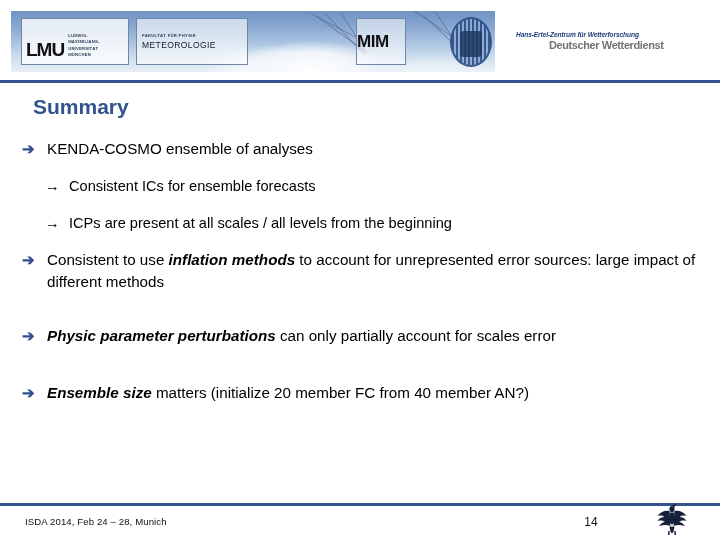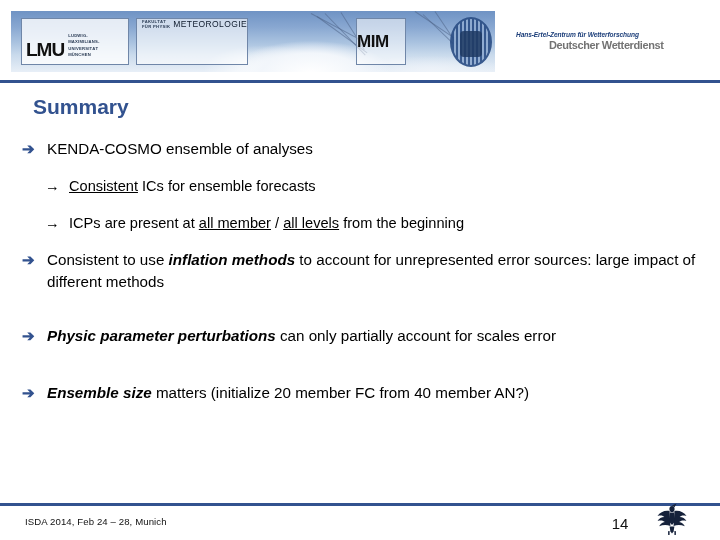--- a/index.html
+++ b/index.html
@@ -81,21 +81,21 @@
     letter-spacing: .2px;
     padding-left: 4px;
     padding-top: 8px;
     text-transform: uppercase;
     font-weight: bold;
   }
 
   #logo-mim {
     left: 125px;
     width: 112px;
-    flex-direction: row;
+    flex-direction: column;
     align-items: flex-start;
     justify-content: center;
     padding-left: 5px;
     background: rgba(255,255,255,.62);
   }
   .fak-words {
     font-size: 4.2px;
     font-weight: bold;
     letter-spacing: .3px;
     color: #2b3c55;
@@ -263,21 +263,21 @@
     top: 0px;
     color: #000;
     font-size: 14.6px;
     line-height: 22px;
   }
 
   .gap-sm { height: 10px; }
   .gap-md { height: 27px; }
   .gap-lg { height: 30px; }
 
-  .u  { text-decoration: underline; }
+  .u  { }
   .bi { font-weight: bold; font-style: italic; }
 
   
   #footer-rule {
     position: absolute;
     left: 0;
     top: 503px;
     width: 720px;
     height: 3px;
     background: #32528f;
@@ -285,25 +285,25 @@
   #footer-text {
     position: absolute;
     left: 25px;
     top: 516px;
     font-size: 9.6px;
     color: #111;
     letter-spacing: .1px;
   }
   #page-number {
     position: absolute;
-    left: 608px;
+    left: 579px;
     top: 515px;
     width: 24px;
     text-align: center;
-    font-size: 15px;
+    font-size: 12px;
     color: #111;
   }
   #eagle {
     position: absolute;
     left: 655px;
     top: 498px;
     width: 34px;
     height: 38px;
   }
 </style>
@@ -373,21 +373,21 @@
     <span class="txt">
       <span class="u">Consistent</span><span> ICs for ensemble forecasts</span>
     </span>
   </div>
 
   <div class="gap-sm"></div>
 
   <div class="bullet-l2">
     <span class="marker">→</span>
     <span class="txt">
-      <span>ICPs are present at </span><span class="u">all member</span><span> / </span><span class="u">all levels</span><span> from the beginning</span>
+      <span>ICPs are present at </span><span class="u">all scales</span><span> / </span><span class="u">all levels</span><span> from the beginning</span>
     </span>
   </div>
 
   <div class="gap-sm"></div>
 
   <div class="bullet-l1">
     <span class="marker">➔</span>
     <span class="txt">
       <span>Consistent to use </span><span class="bi">inflation methods</span><span> to account for unrepresented error sources: large impact of different methods</span>
     </span>

